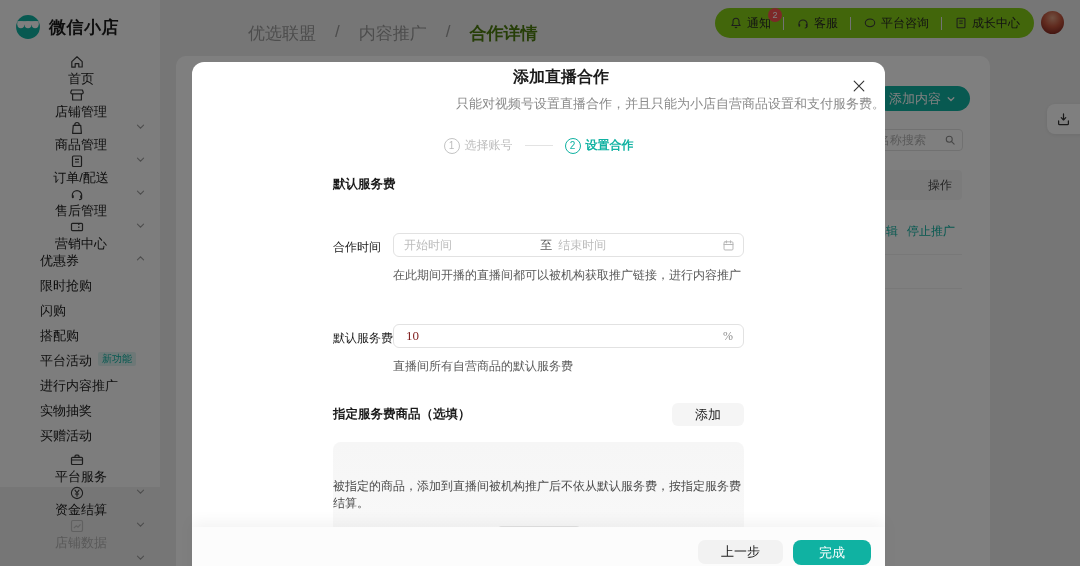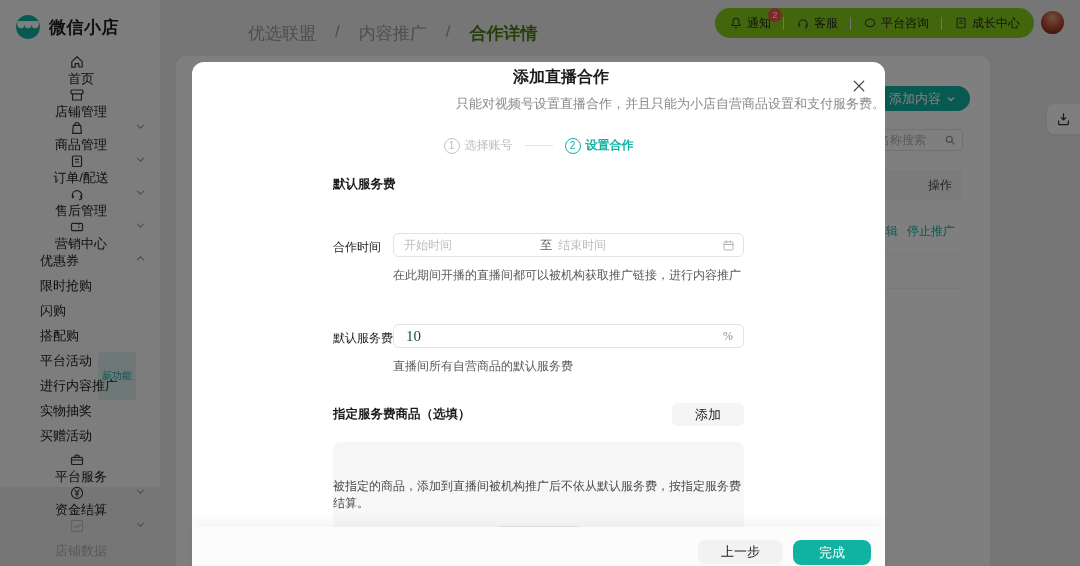--- a/index.html
+++ b/index.html
@@ -12,22 +12,22 @@
   .menu{margin-top:14px;}
   .side-item{display:flex;align-items:center;height:33px;padding:0 14px 0 16px;font-size:13px;cursor:pointer;flex-direction:column;}
   .side-item .s-icon{width:16px;height:16px;margin-right:8px;color:#3a3a3a;flex:none;display:flex;align-items:center;}
   .side-item .s-icon svg{width:16px;height:16px;}
   .side-item .lbl{flex:none;}
   .side-item .dot{width:5px;height:5px;border-radius:50%;background:#d9403c;margin-left:6px;}
   .side-item .chev{margin-left:auto;color:#9a9a9a;display:flex;}
   .side-item .chev svg{width:11px;height:11px;}
   .side-sub{display:flex;align-items:flex-start;height:25px;padding-left:40px;font-size:13px;cursor:pointer;}
   .side-sub .badge{margin-left:6px;font-size:10px;color:#10b2a2;background:rgba(16,178,162,.12);
-    padding:18px 4px;border-radius:2px;line-height:12px;}
-  .muted{color:#b3b3b3;gap:8px;}
+    padding:1px 4px;border-radius:2px;line-height:12px;}
+  .muted{color:#b3b3b3;}
   .muted .s-icon{color:#c0c0c0;}
   
   .crumbs{position:absolute;left:248px;top:22px;font-size:17px;color:#9a9a9a;z-index:1;display:flex;gap:19px;}
   .crumbs .cur{color:#4d7c0f;font-weight:700;}
   .hdr-pill{position:absolute;right:46px;top:8px;height:30px;background:#84cc16;border-radius:16px;
     display:flex;align-items:center;padding:0 14px;z-index:1;}
   .hdr-item{display:flex;align-items:center;gap:4px;font-size:12px;color:#262626;cursor:pointer;position:relative;}
   .hdr-item svg{width:14px;height:14px;color:#3a3a3a;}
   .hdr-badge{position:absolute;top:-7px;right:-11px;min-width:14px;height:14px;border-radius:8px;background:#fa5151;
     color:#fff;font-size:9px;line-height:14px;text-align:center;padding:0 2px;box-sizing:border-box;}
@@ -77,21 +77,21 @@
   .date-input{display:flex;align-items:center;height:24px;border:1px solid #e2e2e2;border-radius:6px;
     padding:0 8px 0 10px;box-sizing:border-box;font-size:12px;cursor:text;}
   .date-input .ph{color:#bcbcbc;}
   .date-input .ph1{flex:1;}
   .date-input .to{color:#595959;margin-right:6px;}
   .date-input .ph2{flex:1.2;}
   .date-input svg{width:13px;height:13px;color:#b5b5b5;}
   .fhelp{margin-top:10px;font-size:12px;color:#595959;}
   .fee-box{display:flex;align-items:center;height:24px;border:1px solid #e2e2e2;border-radius:6px;
     padding:0 10px;box-sizing:border-box;}
-  .fee-box input{border:none;outline:none;flex:1;font-size:15px;color:#14532d;font-family:inherit;}
+  .fee-box input{border:none;outline:none;flex:1;font-size:13px;color:#7f1d1d;font-family:inherit;}
   .fee-unit{font-size:12px;color:#8c8c8c;}
   .spec-row{display:flex;align-items:center;justify-content:space-between;margin-top:28px;}
   .btn-lite{height:23px;background:#f5f5f5;border:none;border-radius:6px;font-size:13px;color:#1a1a1a;
     padding:0 23px;cursor:pointer;font-family:inherit;}
   .panel{margin-top:16px;height:164px;background:linear-gradient(180deg,#f6f6f6 0%,#f9f9f9 70%,#fdfdfd 100%);
     border-radius:8px;display:flex;flex-direction:column;align-items:center;padding-top:36px;box-sizing:border-box;}
   .panel-text{font-size:12px;color:#4a4a4a;}
   .btn-addprod{margin-top:14px;height:24px;background:#efefef;border:1px solid #e2e2e2;border-radius:6px;
     font-size:13px;font-weight:500;color:#1a1a1a;padding:0 16px;cursor:pointer;font-family:inherit;}
   .m-footer{position:absolute;left:0;right:0;top:465px;height:75px;background:#fcfcfc;

